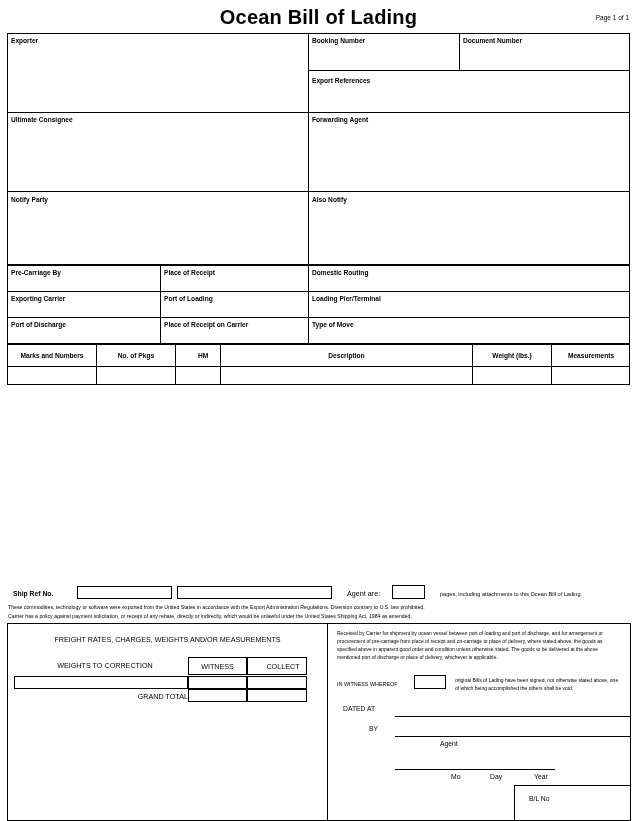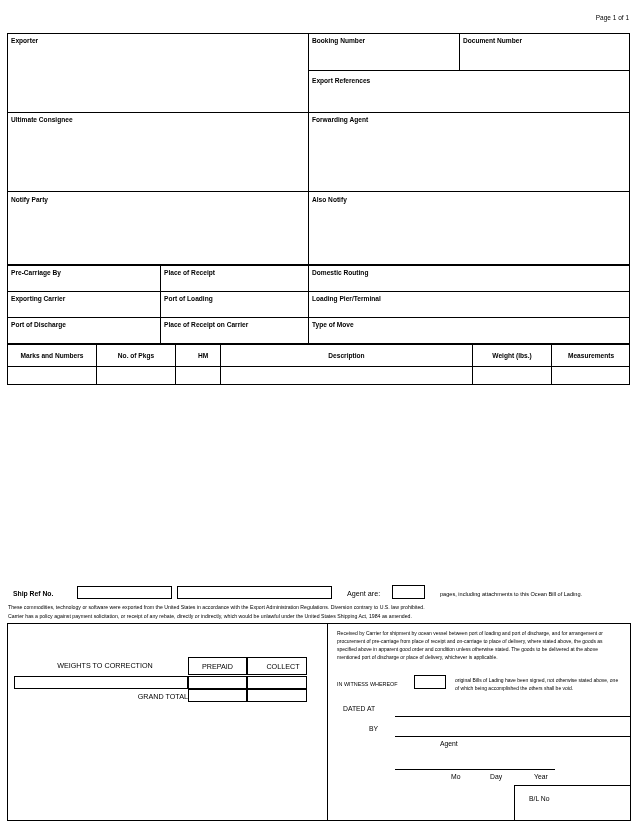--- a/index.html
+++ b/index.html
@@ -99,20 +99,21 @@
   .underline {
     position: absolute;
     border-bottom: 1px solid #000;
   }
 </style>
 </head>
 <body>
 
 <div class="page">
 
+  <div class="doc-title">Ocean Bill of Lading</div>
   <div class="page-num">Page 1 of 1</div>
 
   <div class="frame" style="left:7px; top:33px; width:623px; height:232px;"></div>
 
   <div class="vline" style="left:308px; top:33px; height:232px;"></div>
 
   <div class="hline" style="left:7px; top:112px; width:302px;"></div>
   <div class="hline" style="left:7px; top:191px; width:302px;"></div>
 
   <div class="vline" style="left:459px; top:33px; height:37px;"></div>
@@ -203,26 +204,27 @@
 
   <div class="tiny" style="left:8px; top:604px;">These commodities, technology or software were exported from the United States in accordance with the Export Administration Regulations. Diversion contrary to U.S. law prohibited.</div>
   <div class="tiny" style="left:8px; top:613px;">Carrier has a policy against payment solicitation, or receipt of any rebate, directly or indirectly, which would be unlawful under the United States Shipping Act, 1984 as amended.</div>
 
   <div class="hline" style="left:7px; top:623px; width:623px;"></div>
   <div class="vline" style="left:327px; top:623px; height:198px;"></div>
   <div class="vline" style="left:7px; top:623px; height:198px;"></div>
   <div class="vline" style="left:630px; top:623px; height:198px;"></div>
   <div class="hline" style="left:7px; top:820px; width:623px;"></div>
 
+  <div class="freight-head" style="left:8px; top:635px; width:319px;">FREIGHT RATES, CHARGES, WEIGHTS AND/OR MEASUREMENTS</div>
 
   <div class="freight-head" style="left:30px; top:661px; width:150px;">WEIGHTS TO CORRECTION</div>
 
   <div class="box" style="left:188px; top:657px; width:59px; height:18px;"></div>
   <div class="box" style="left:247px; top:657px; width:60px; height:18px;"></div>
-  <div class="freight-head" style="left:188px; top:662px; width:59px;">PREPAID</div>
+  <div class="freight-head" style="left:188px; top:662px; width:59px;">WITNESS</div>
   <div class="freight-head" style="left:247px; top:662px; width:72px;">COLLECT</div>
 
   <div class="box" style="left:14px; top:676px; width:174px; height:13px;"></div>
   <div class="box" style="left:188px; top:676px; width:59px; height:13px;"></div>
   <div class="box" style="left:247px; top:676px; width:60px; height:13px;"></div>
 
   <div class="freight-head" style="left:100px; top:692px; width:88px; text-align:right;">GRAND TOTAL</div>
   <div class="box" style="left:188px; top:689px; width:59px; height:13px;"></div>
   <div class="box" style="left:247px; top:689px; width:60px; height:13px;"></div>
 

